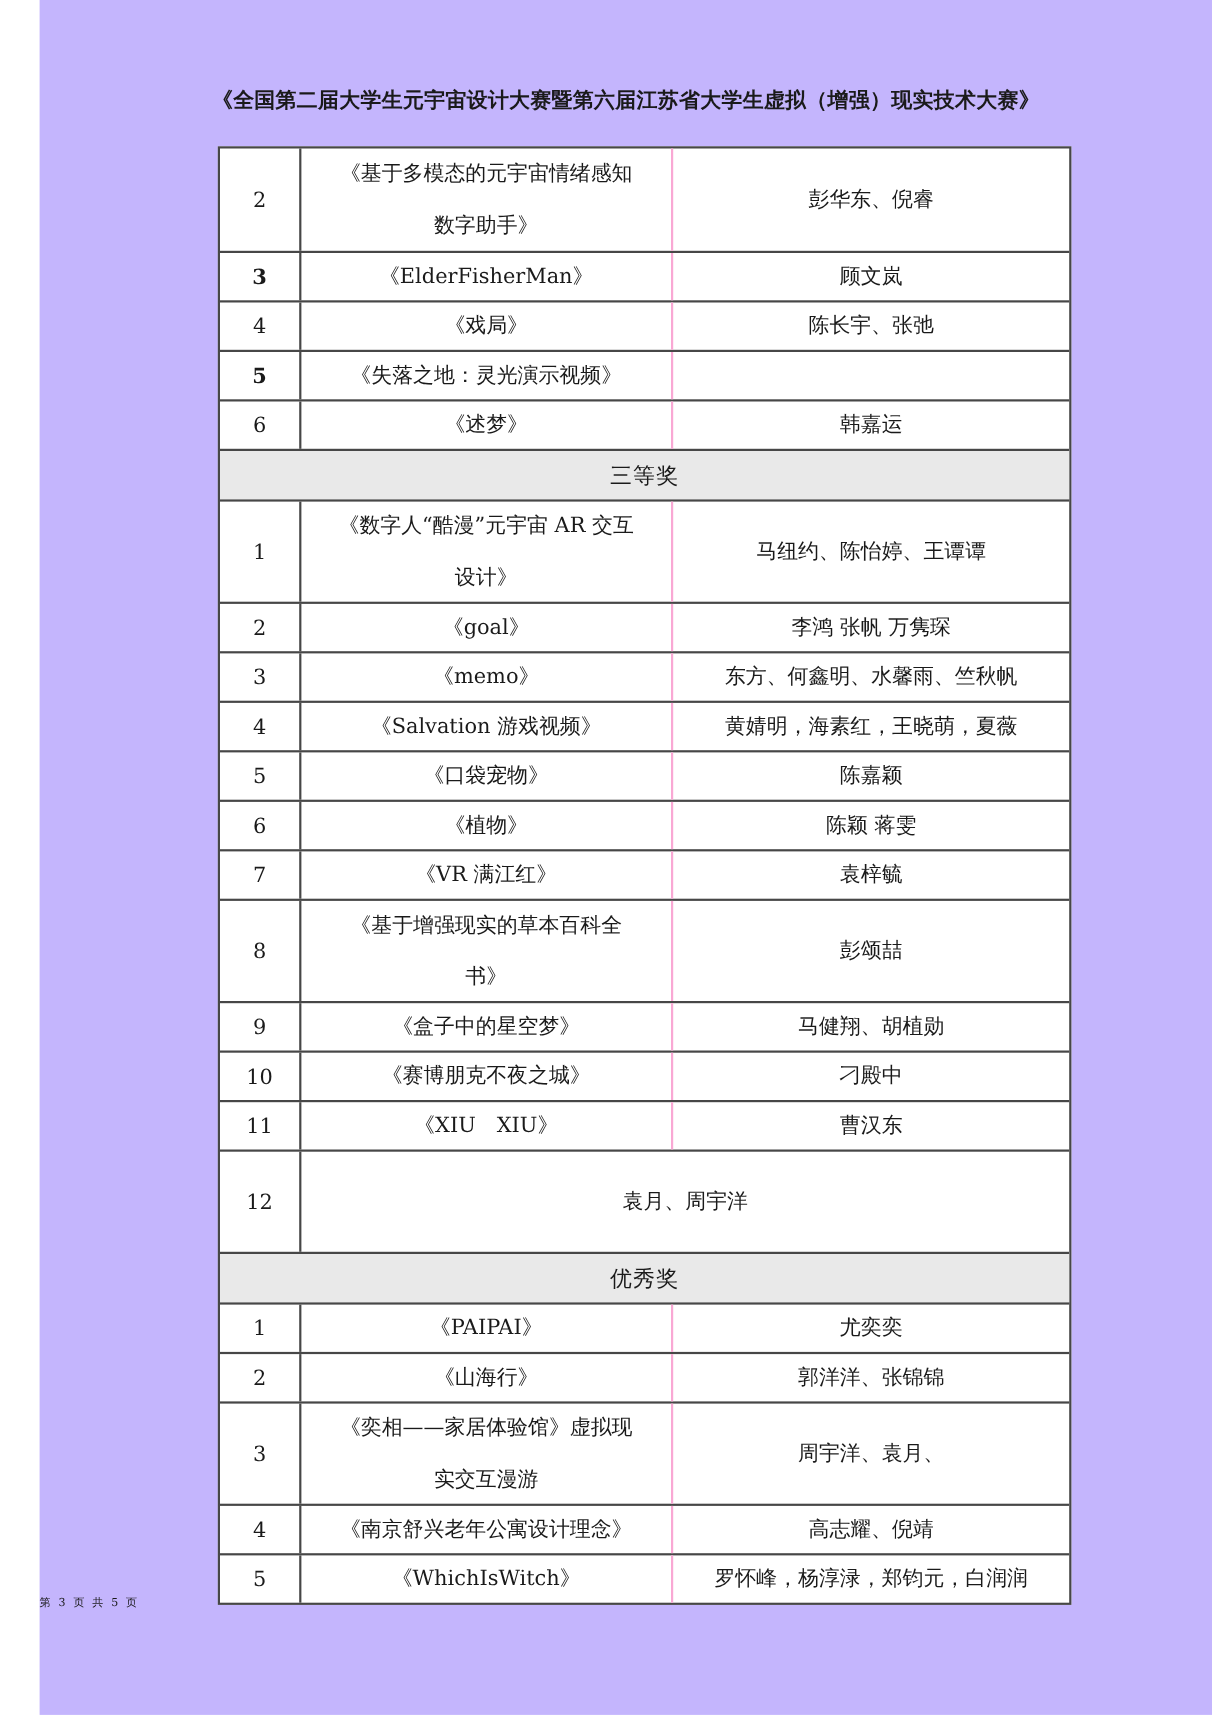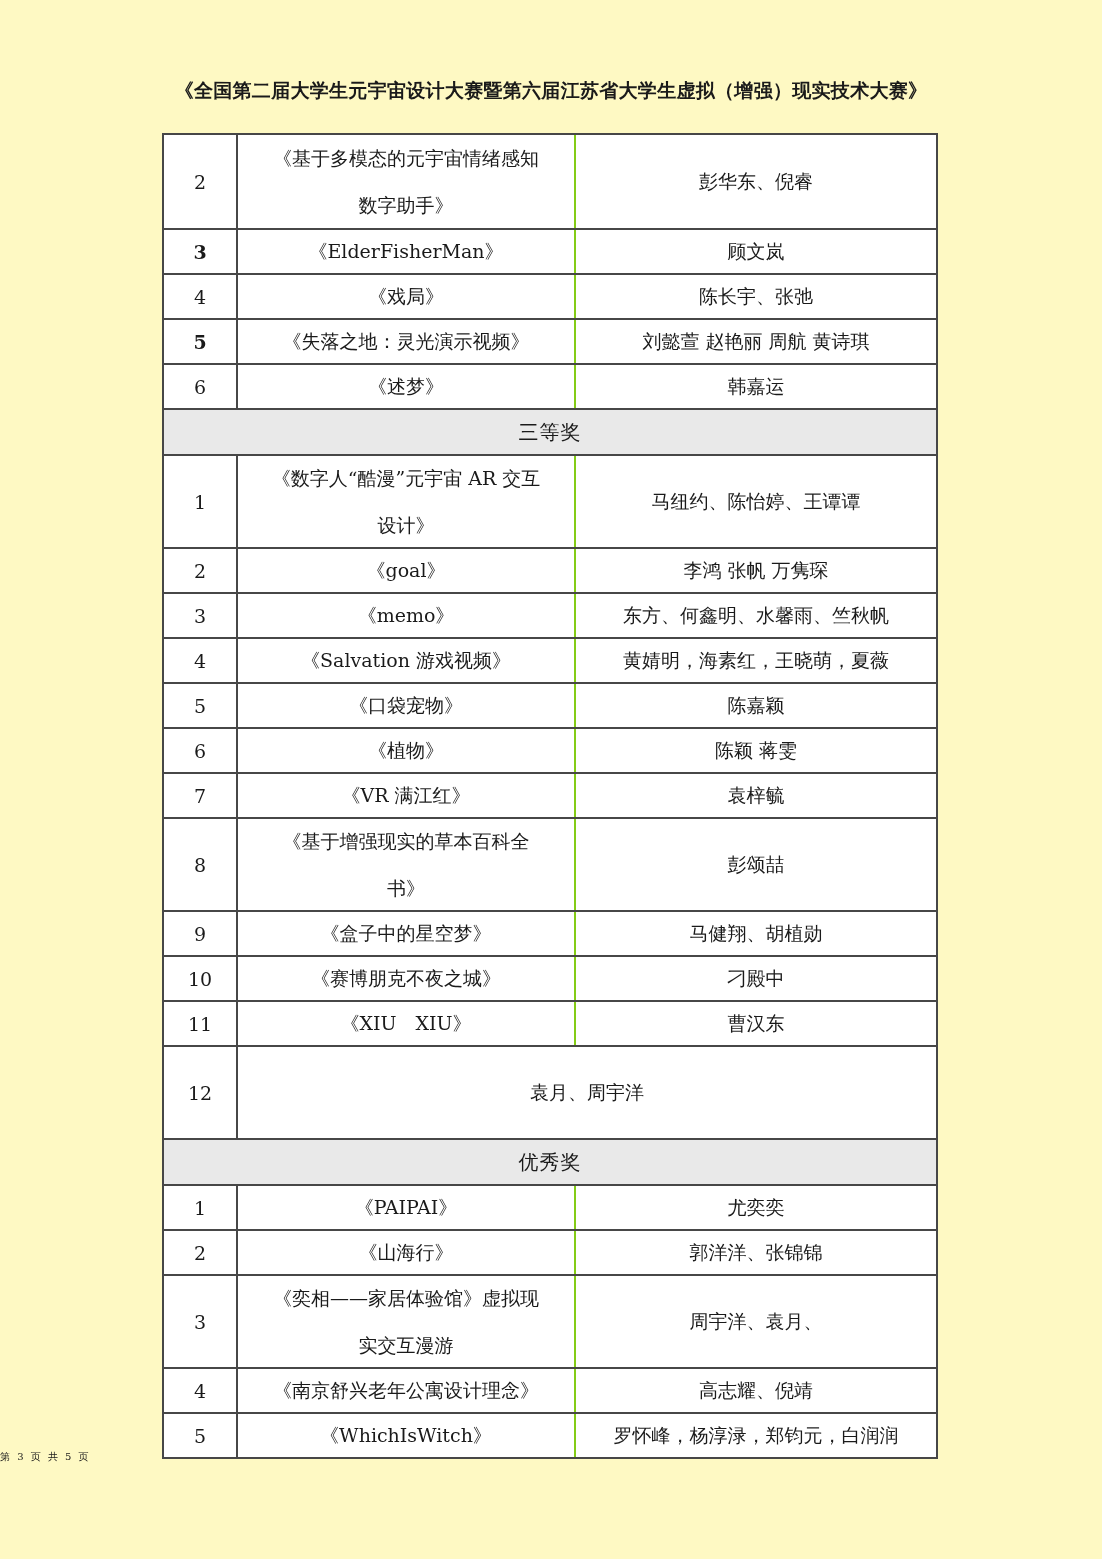--- a/index.html
+++ b/index.html
@@ -3,41 +3,41 @@
 <meta charset="utf-8">
 <style>
   html,body{margin:0;padding:0;background:#ffffff;}
   body{
     width:1102px;height:1559px;
     font-family:"DejaVu Serif","Liberation Serif",serif;
     color:#1a1a1a;
     position:relative;
     -webkit-font-smoothing:antialiased;
   }
-  .page{position:absolute;inset:0;background:#fef9c3;}
+  .page{position:absolute;inset:0;background:#c4b5fd;margin-left:36px;}
   .doc-title{
     position:absolute;top:78px;left:0;width:100%;
     text-align:center;font-weight:bold;font-size:19px;
     letter-spacing:0.3px;white-space:nowrap;
   }
   .awards-table{
     position:absolute;left:162px;top:133px;width:776px;
     border:2px solid #474747;box-sizing:border-box;
     background:#ffffff;
   }
   .t-row{display:flex;border-top:2px solid #474747;box-sizing:border-box;}
   .t-row.first{border-top:none;}
   .cell{
     box-sizing:border-box;display:flex;align-items:center;justify-content:center;
     text-align:center;font-size:19px;overflow:hidden;
   }
   .c-num{width:74px;border-right:2px solid #474747;flex:none;}
   .c-num.bold{font-weight:bold;}
   .c-title{
-    width:338px;border-right:2px solid #84cc16;flex:none;
+    width:338px;border-right:2px solid #f9a8d4;flex:none;
     padding:0 33px;line-height:47px;
   }
   .c-names{flex:1;padding:0 0;line-height:47px;}
   .h-single{height:45px;}
   .h-tall{height:93px;}
   .section-row{
     border-top:2px solid #474747;height:44px;
     display:flex;align-items:center;justify-content:center;
     font-size:20px;letter-spacing:1px;
   }
@@ -65,21 +65,20 @@
         <div class="cell c-names">顾文岚</div>
       </div>
       <div class="t-row h-single">
         <div class="cell c-num">4</div>
         <div class="cell c-title">《戏局》</div>
         <div class="cell c-names">陈长宇、张弛</div>
       </div>
       <div class="t-row h-single">
         <div class="cell c-num bold">5</div>
         <div class="cell c-title">《失落之地：灵光演示视频》</div>
-        <div class="cell c-names">刘懿萱 赵艳丽 周航 黄诗琪</div>
       </div>
       <div class="t-row h-single">
         <div class="cell c-num">6</div>
         <div class="cell c-title">《述梦》</div>
         <div class="cell c-names">韩嘉运</div>
       </div>
       <div class="section-row" style="background: rgb(233, 233, 233);">三等奖</div>
       <div class="t-row h-tall">
         <div class="cell c-num">1</div>
         <div class="cell c-title">《数字人“酷漫”元宇宙 AR 交互设计》</div>

